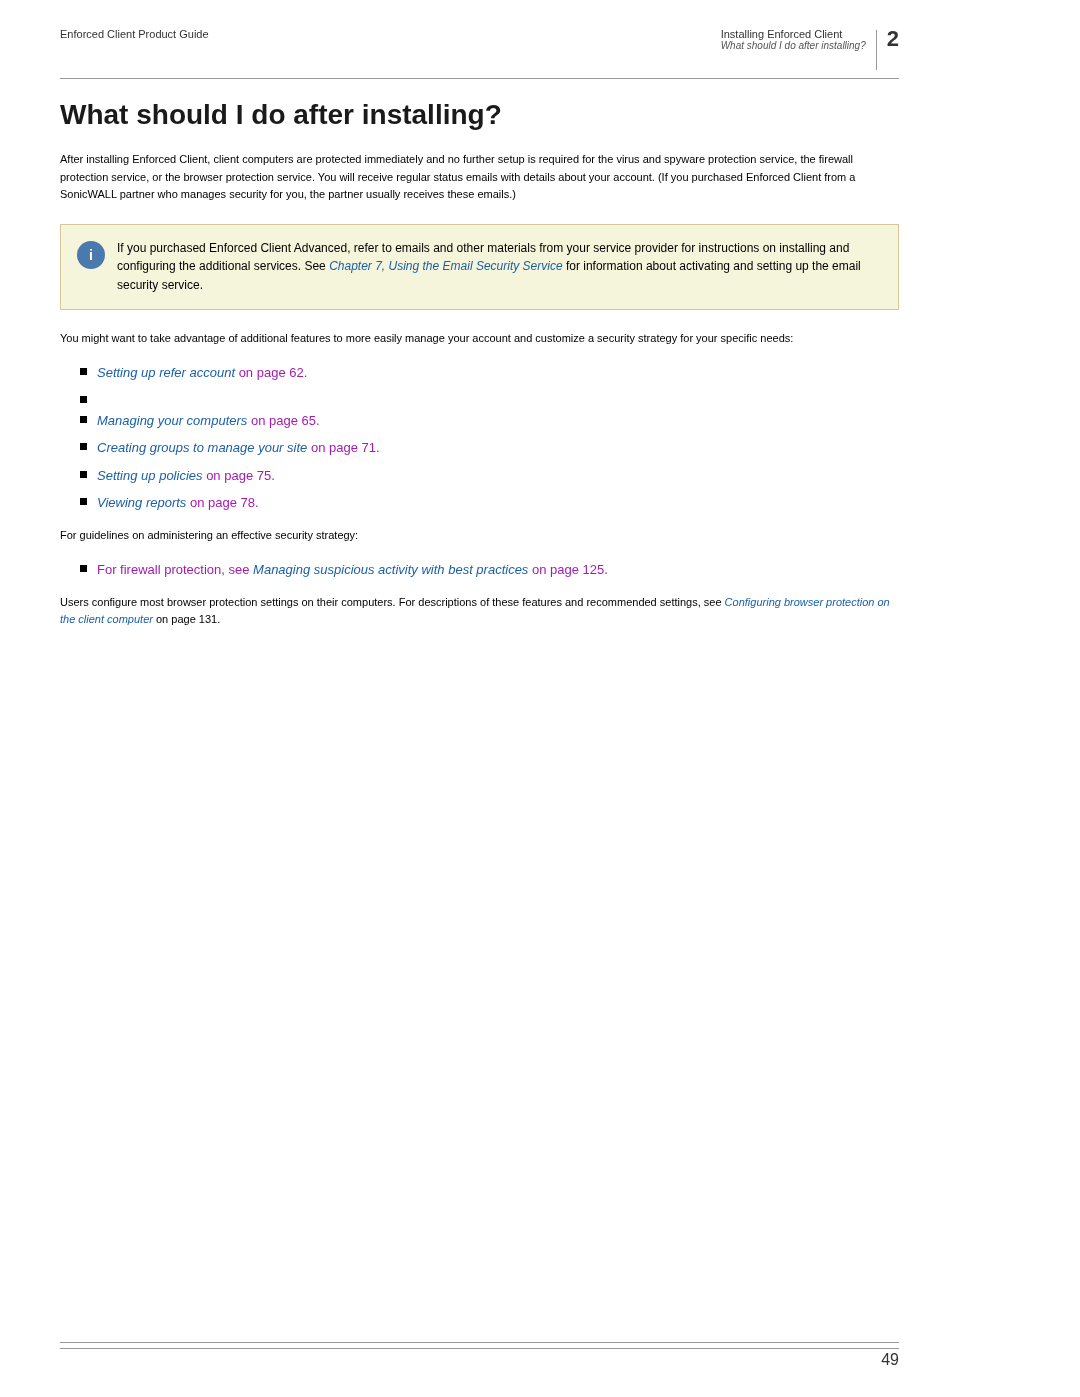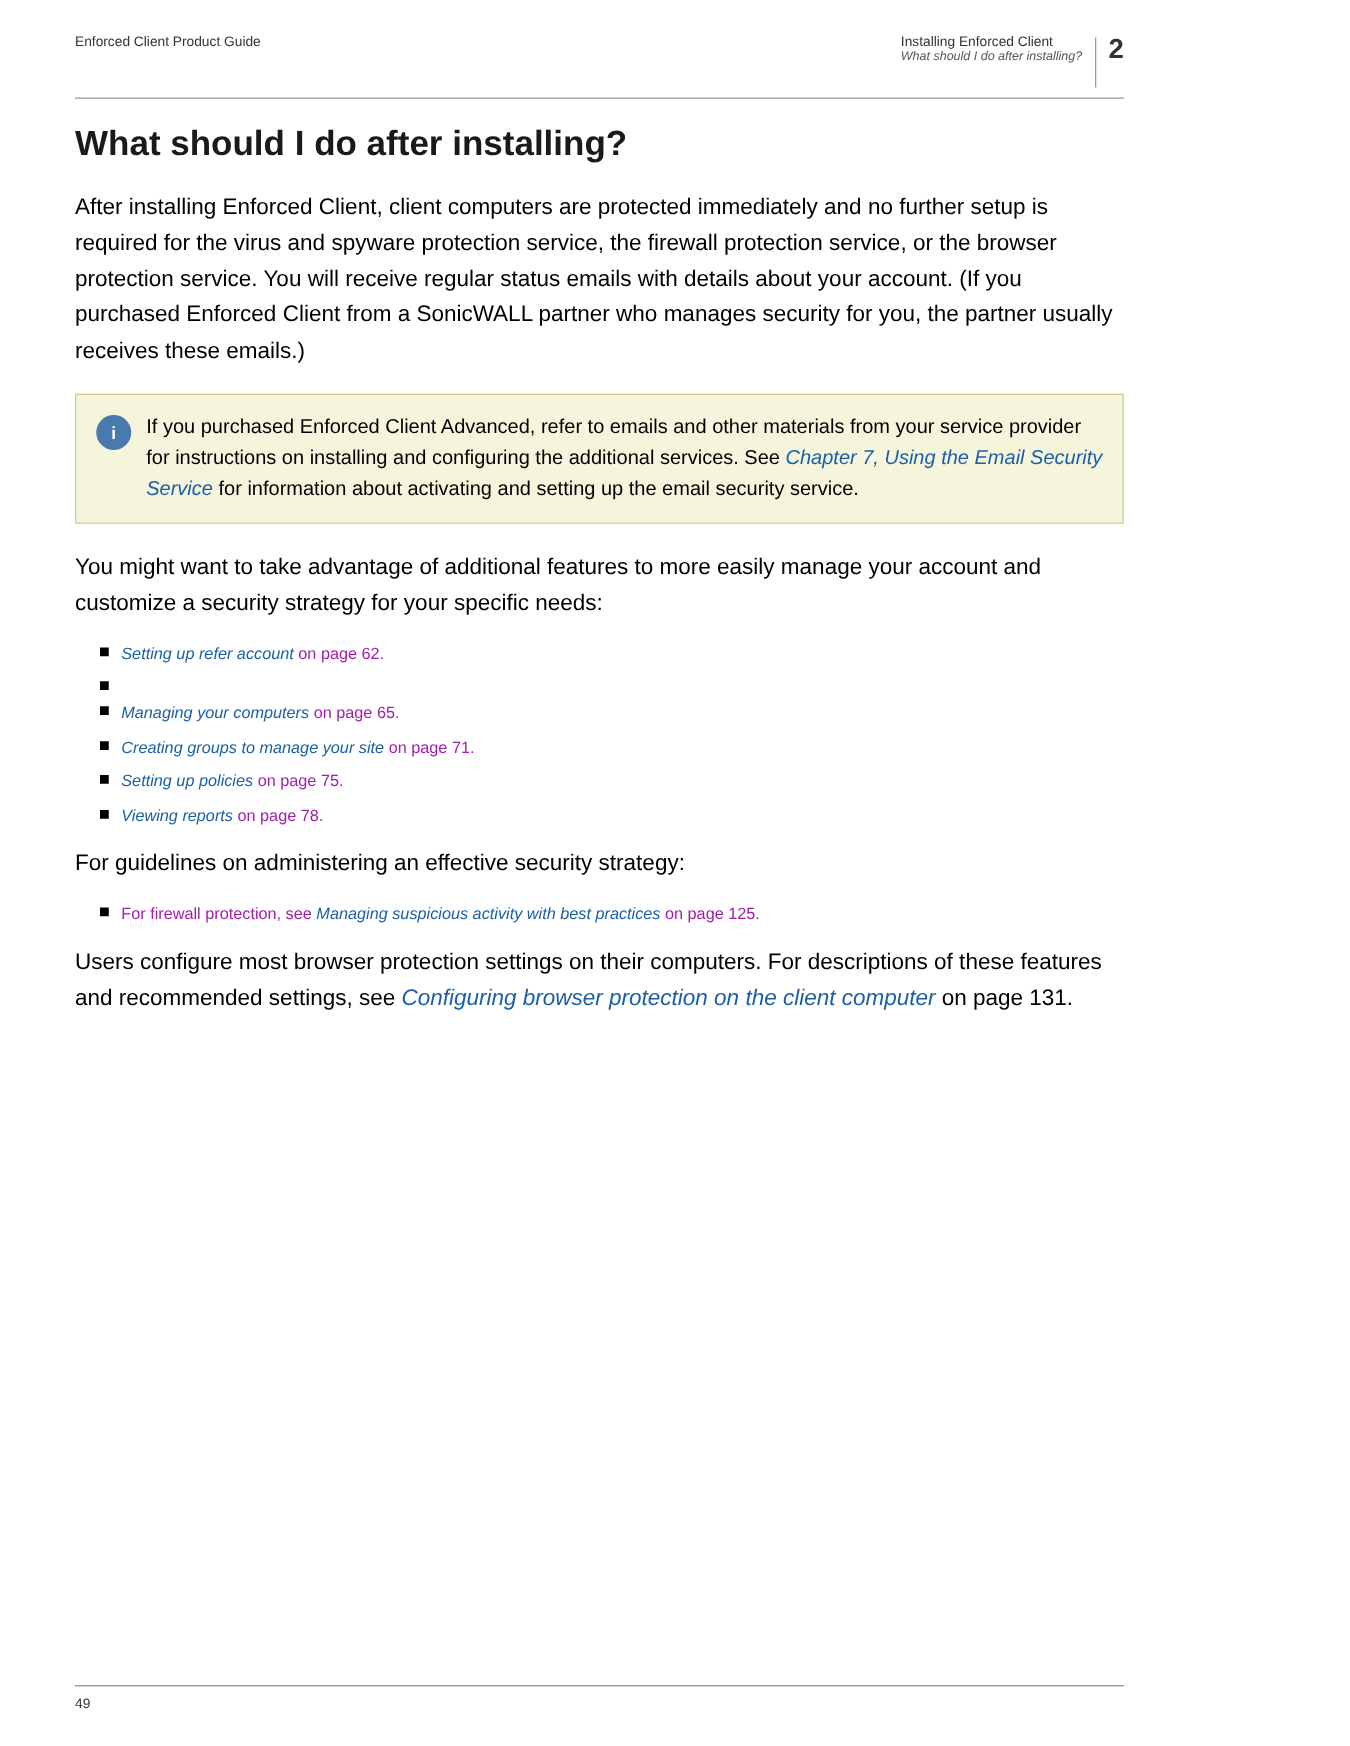--- a/index.html
+++ b/index.html
@@ -95,21 +95,21 @@
     .page-title {
       font-size: 28px;
       font-weight: bold;
       color: #1a1a1a;
       margin-bottom: 20px;
       font-family: Arial, Helvetica, sans-serif;
     }
 
     
     .body-text {
-      font-size: 18px;
+      font-size: 11px;
       line-height: 1.6;
       color: #000;
       margin-bottom: 16px;
     }
 
     
     .info-box {
       background: #f5f5dc;
       border: 1px solid #d4c89a;
       padding: 14px 16px;
@@ -128,21 +128,21 @@
       align-items: center;
       justify-content: center;
       color: white;
       font-weight: bold;
       font-size: 14px;
       flex-shrink: 0;
       margin-top: 2px;
     }
 
     .info-box-text {
-      font-size: 16px;
+      font-size: 12px;
       line-height: 1.55;
       color: #000;
     }
 
     .info-box-text a,
     .info-link {
       color: #1a5fa8;
       text-decoration: none;
       font-style: italic;
     }
@@ -181,22 +181,22 @@
       color: #a21caf;
       font-style: normal;
     }
 
     
     .page-footer {
       position: absolute;
       bottom: 28px;
       left: 0;
       right: 0;
-      text-align: left;
-      font-size: 11px;
+      text-align: right;
+      font-size: 16px;
       color: #333;
       border-top: 1px solid #999;
       padding-top: 8px;
       margin: 0 60px;
     }
 
     .page-footer-line {
       position: absolute;
       bottom: 48px;
       left: 60px;

